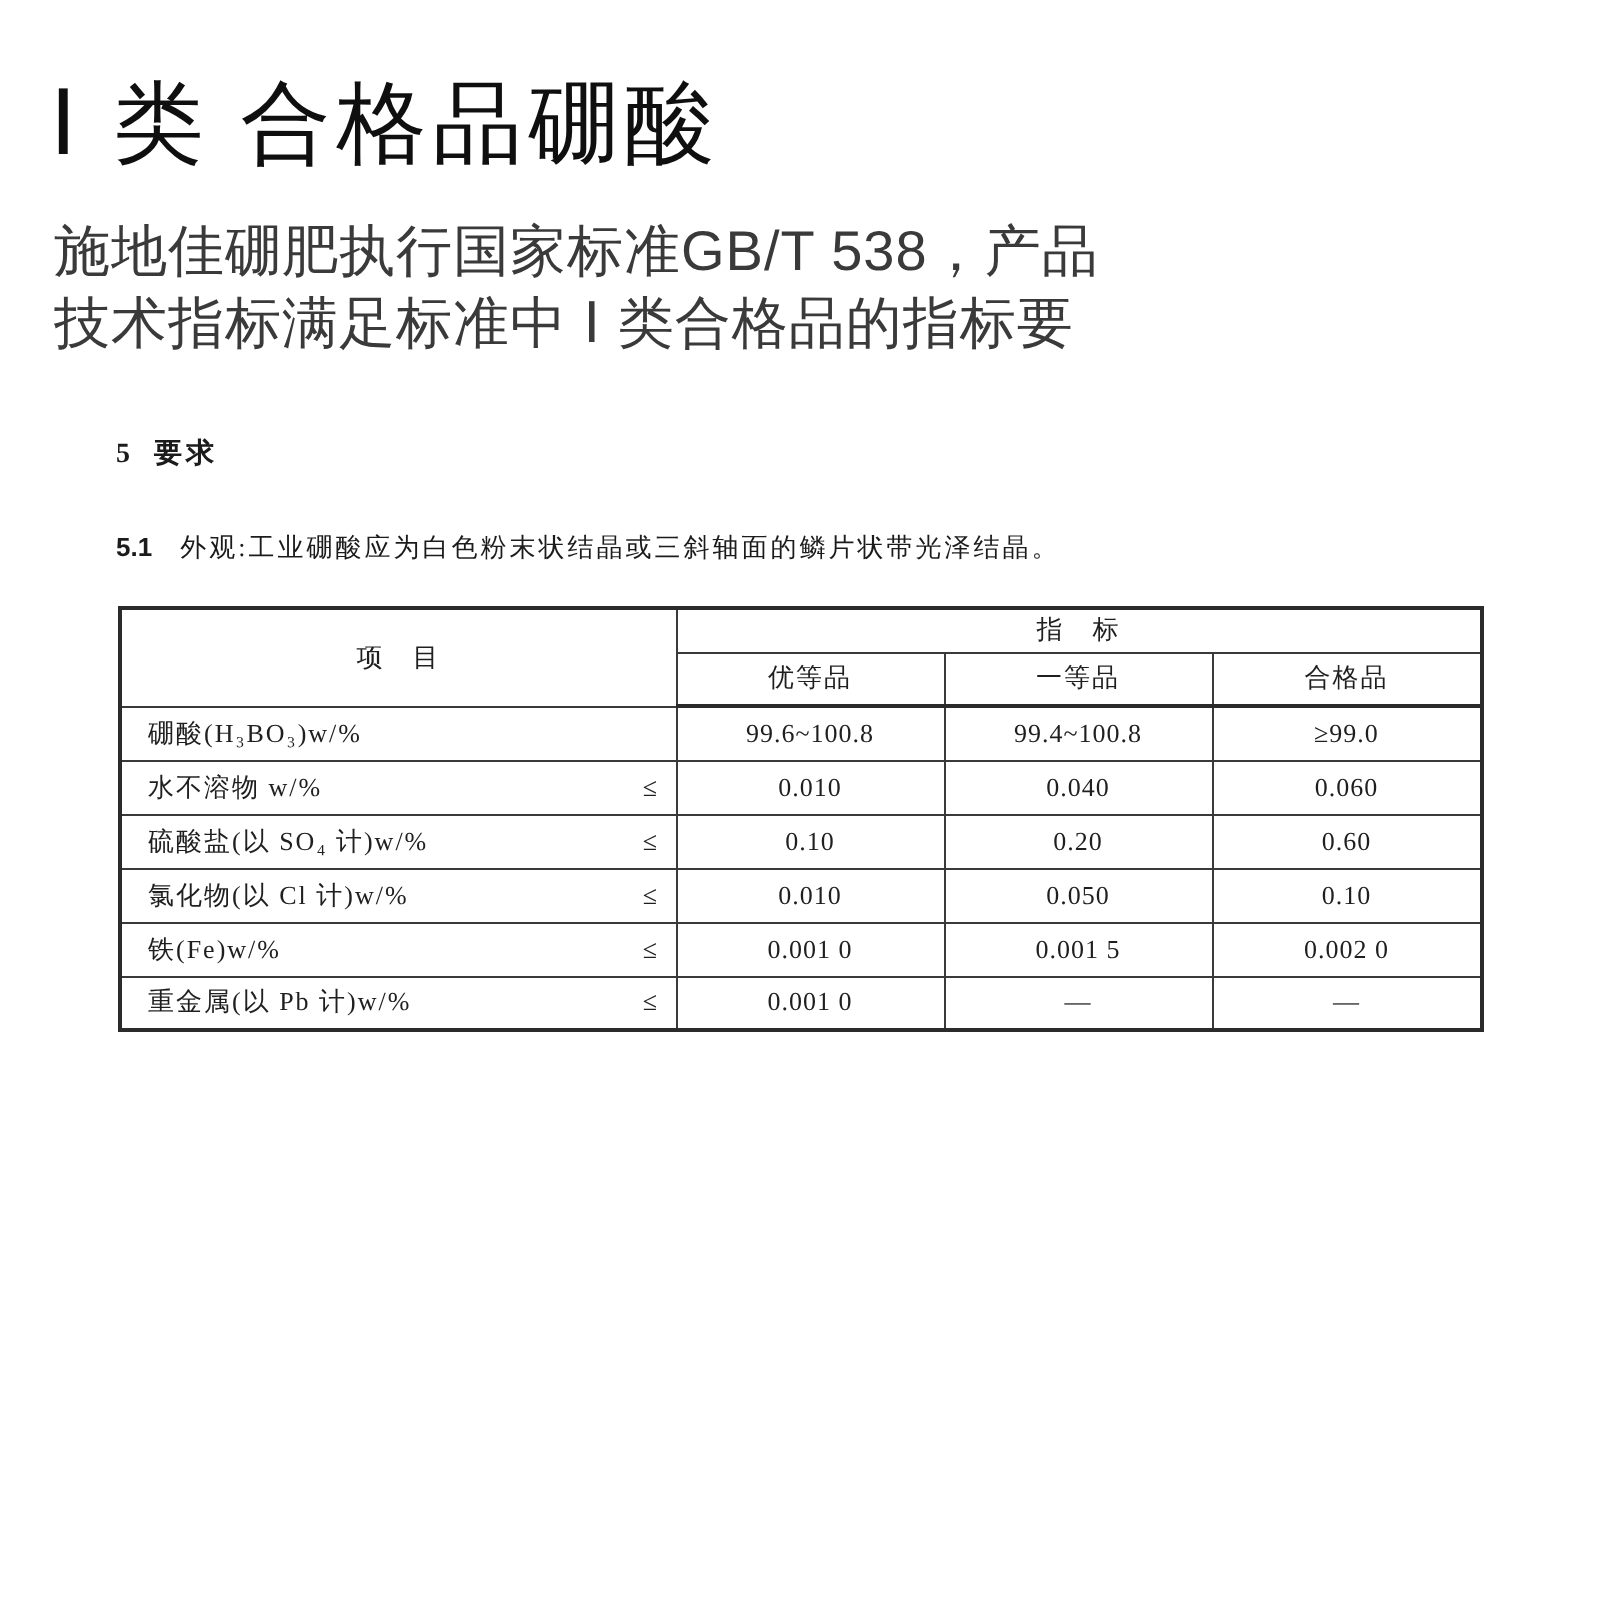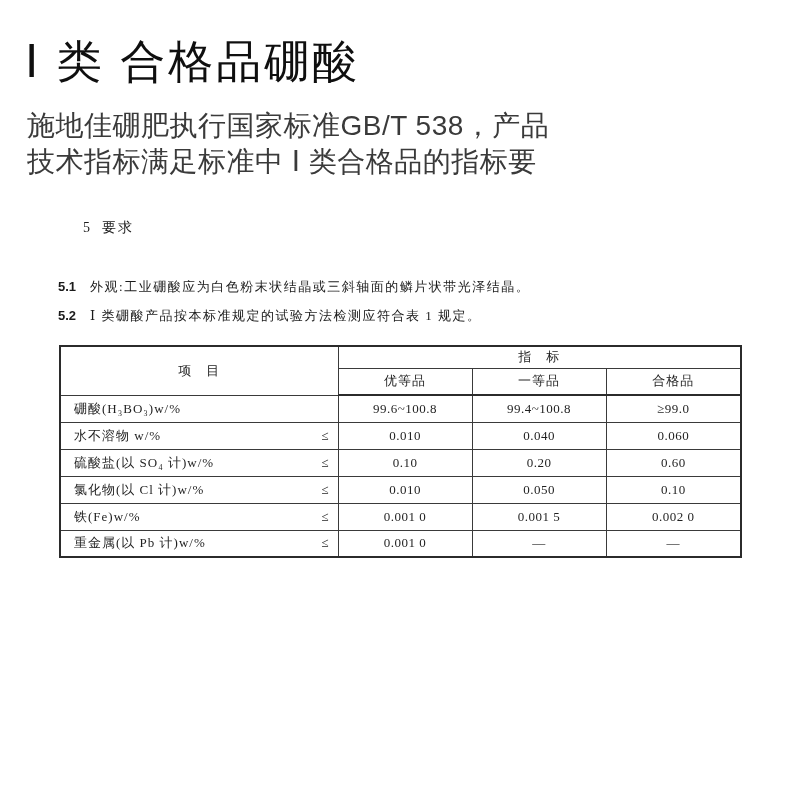--- a/index.html
+++ b/index.html
@@ -30,34 +30,34 @@
     letter-spacing: 0.5px;
   }
 
   
   .doc {
     margin-top: 38px;
     color: #1b1b1b;
     font-family: "Liberation Serif", "DejaVu Serif", serif;
   }
   .sec-heading {
-    margin-left: 83px;
+    margin-left: 58px;
     font-size: 14px;
     line-height: 20px;
-    font-weight: 400;
+    font-weight: 700;
     letter-spacing: 2px;
   }
   .sec-num { margin-right: 12px; letter-spacing: 0; }
   .clause {
     margin-left: 58px;
     font-size: 13px;
     line-height: 16px;
     letter-spacing: 1.5px;
   }
-  .clause-first { margin-top: 41px; }
+  .clause-first { margin-top: 28px; }
   .clause + .clause { margin-top: 13px; }
   .cl-num {
     font-weight: 700;
     letter-spacing: 0;
     margin-right: 14px;
     font-family: "Liberation Sans", "DejaVu Sans", sans-serif;
     font-size: 13px;
   }
   .std-code {
     margin: 95px 0 0 60px;
@@ -132,23 +132,20 @@
   <section class="doc">
 
     <div class="sec-heading">
       <span class="sec-num">5</span><span class="sec-title">要求</span>
     </div>
 
     <div class="clause clause-first">
       <span class="cl-num">5.1</span><span class="cl-text">外观:工业硼酸应为白色粉末状结晶或三斜轴面的鳞片状带光泽结晶。</span>
     </div>
 
-    <div class="clause">
-      <span class="cl-num">5.2</span><span class="cl-text">Ⅰ 类硼酸产品按本标准规定的试验方法检测应符合表 1 规定。</span>
-    </div>
 
 
 
     <table class="spec">
       <colgroup>
           <col class="c0">
           <col class="c1">
           <col class="c2">
           <col class="c3">
         </colgroup>

